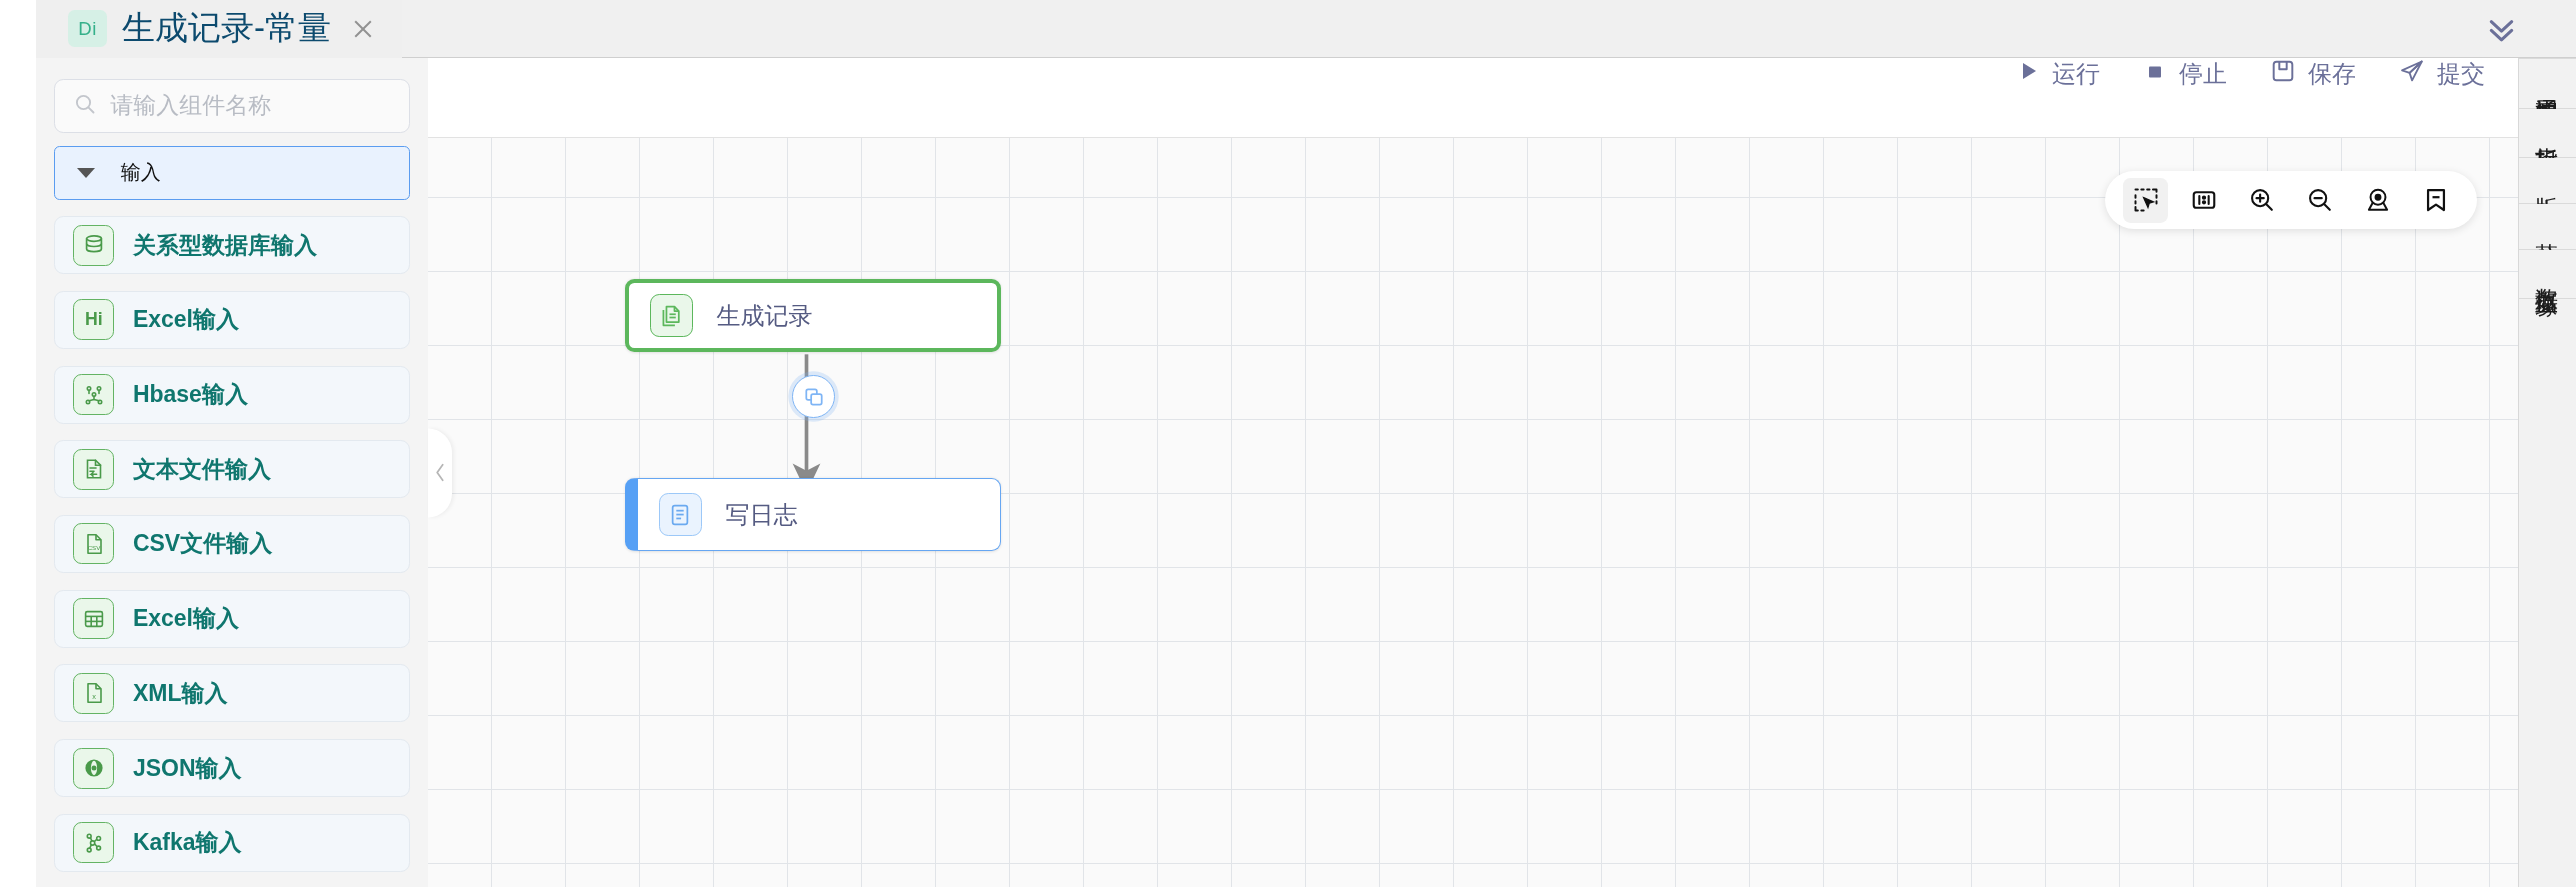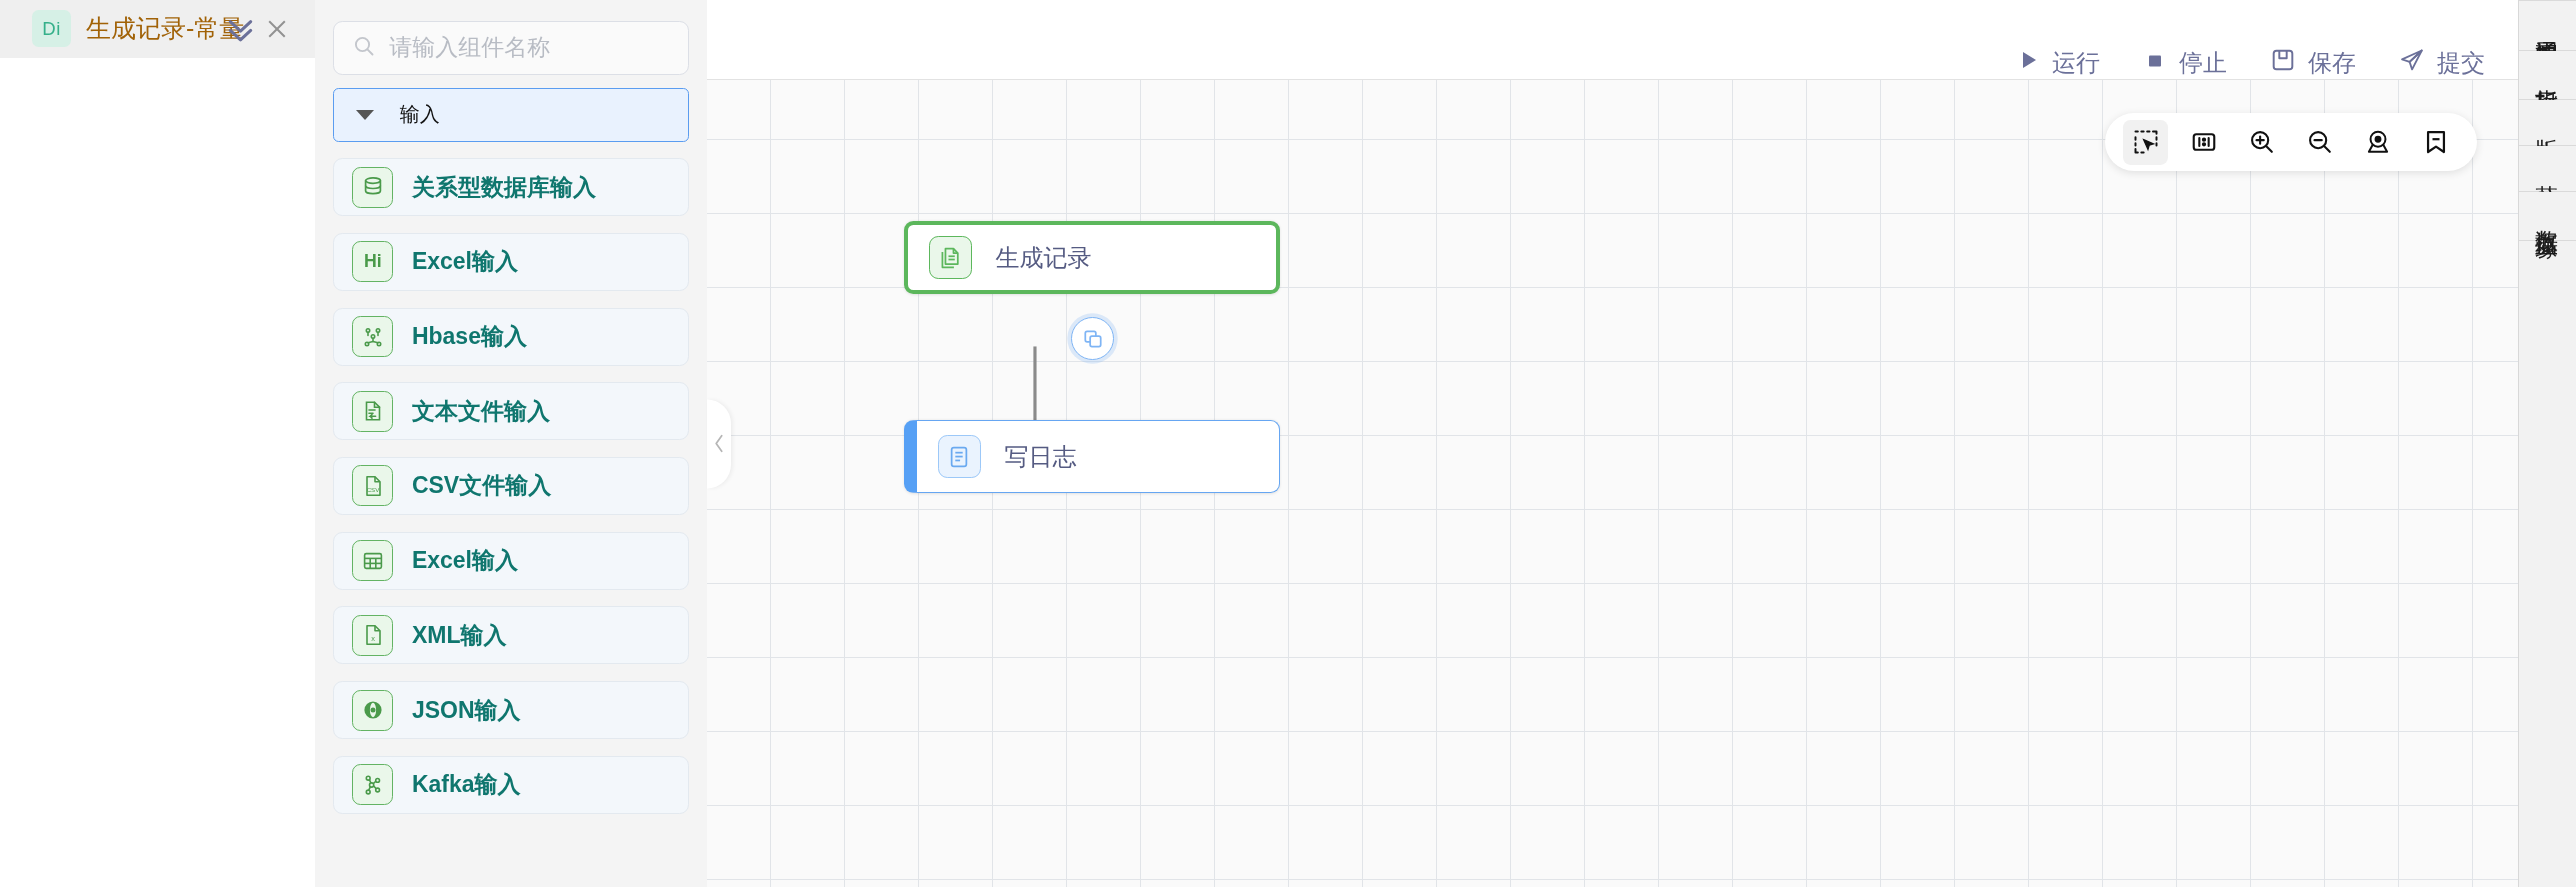--- a/index.html
+++ b/index.html
@@ -2,21 +2,21 @@
 <html style="font-size:15px"><head>
 <meta charset="utf-8">
 <style>
   * { box-sizing: border-box; margin: 0; padding: 0; }
   html, body {
     width: 2576px; height: 887px;
     overflow: hidden;
     font-family: "Liberation Sans", "DejaVu Sans", sans-serif;
     background: #ffffff;
   }
-  .app { position: relative; width: 2576px; height: 887px; display: flex; flex-direction: row; }
+  .app { position: relative; width: 2576px; height: 887px; display: flex; flex-direction: column; padding-left: 36px; }
 
   
   .tabbar {
     position: relative;
     height: 58px; flex: 0 0 58px;
     background: #f0f0f0;
     border-bottom: 1.9px solid #cfcfcf;
     display: flex; align-items: center;
   }
   .tab {
@@ -32,21 +32,21 @@
     position: absolute; left: 0; top: 0; width: 263px; height: 6.5px;
     background: #4a86c8;
   }
   .tab-badge {
     width: 39px; height: 37px; border-radius: 6.5px;
     background: #d6f0e6; color: #35b08a;
     font-size: 18.6px; font-weight: 400;
     display: flex; align-items: center; justify-content: center;
     letter-spacing: 0.5px;
   }
-  .tab-title { font-size: 25px; color: #a16207; white-space: nowrap; }
+  .tab-title { font-size: 33px; color: #0c4a6e; white-space: nowrap; }
   .tab-close {
     width: 28px; height: 28px; position: relative; opacity: .6; cursor: pointer;
     margin-left: 3.7px;
   }
   .tab-close::before, .tab-close::after {
     content: ""; position: absolute; left: 2.8px; top: 13px;
     width: 22px; height: 1.9px; background: #555;
   }
   .tab-close::before { transform: rotate(45deg); }
   .tab-close::after  { transform: rotate(-45deg); }
@@ -116,21 +116,21 @@
     cursor: pointer; z-index: 6;
     box-shadow: 1.9px 0 4.6px rgba(0,0,0,.06);
   }
 
   
   .center { flex: 1; display: flex; flex-direction: column; min-width: 0; position: relative; }
 
   .toolbar {
     height: 80px; flex: 0 0 80px; background: #fff;
     border-bottom: 0.9px solid #e2e2e2;
-    display: flex; align-items: flex-end; justify-content: flex-end;
+    display: flex; align-items: flex-start; justify-content: flex-end;
     padding-right: 33px; gap: 43px;
   }
   .tool-btn {
     display: flex; align-items: center; gap: 12px; cursor: pointer;
     color: #6b7099; font-size: 24px; white-space: nowrap;
   }
 
   .canvas {
     flex: 1; position: relative; overflow: hidden;
     background-color: #fafafa;

